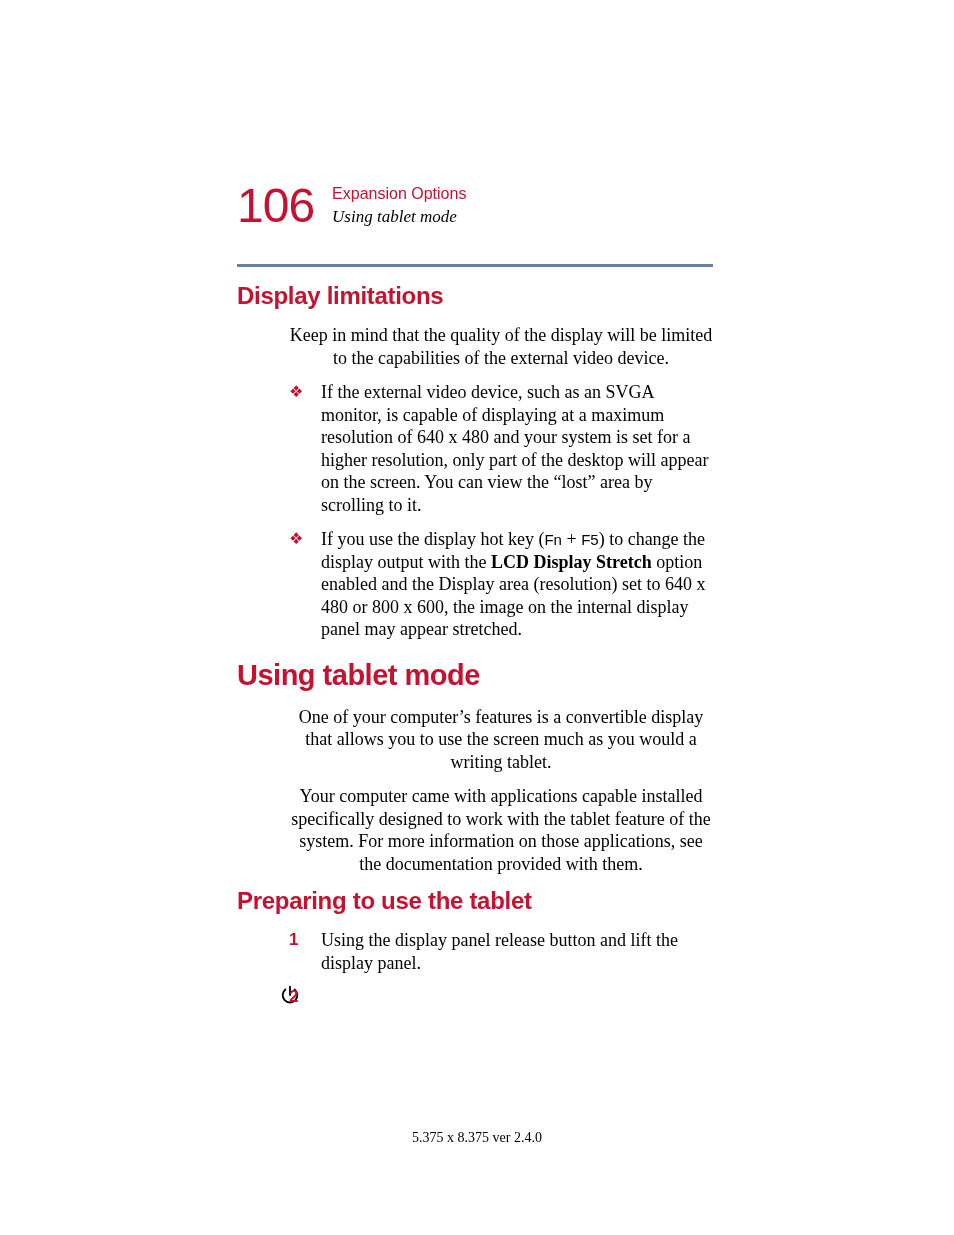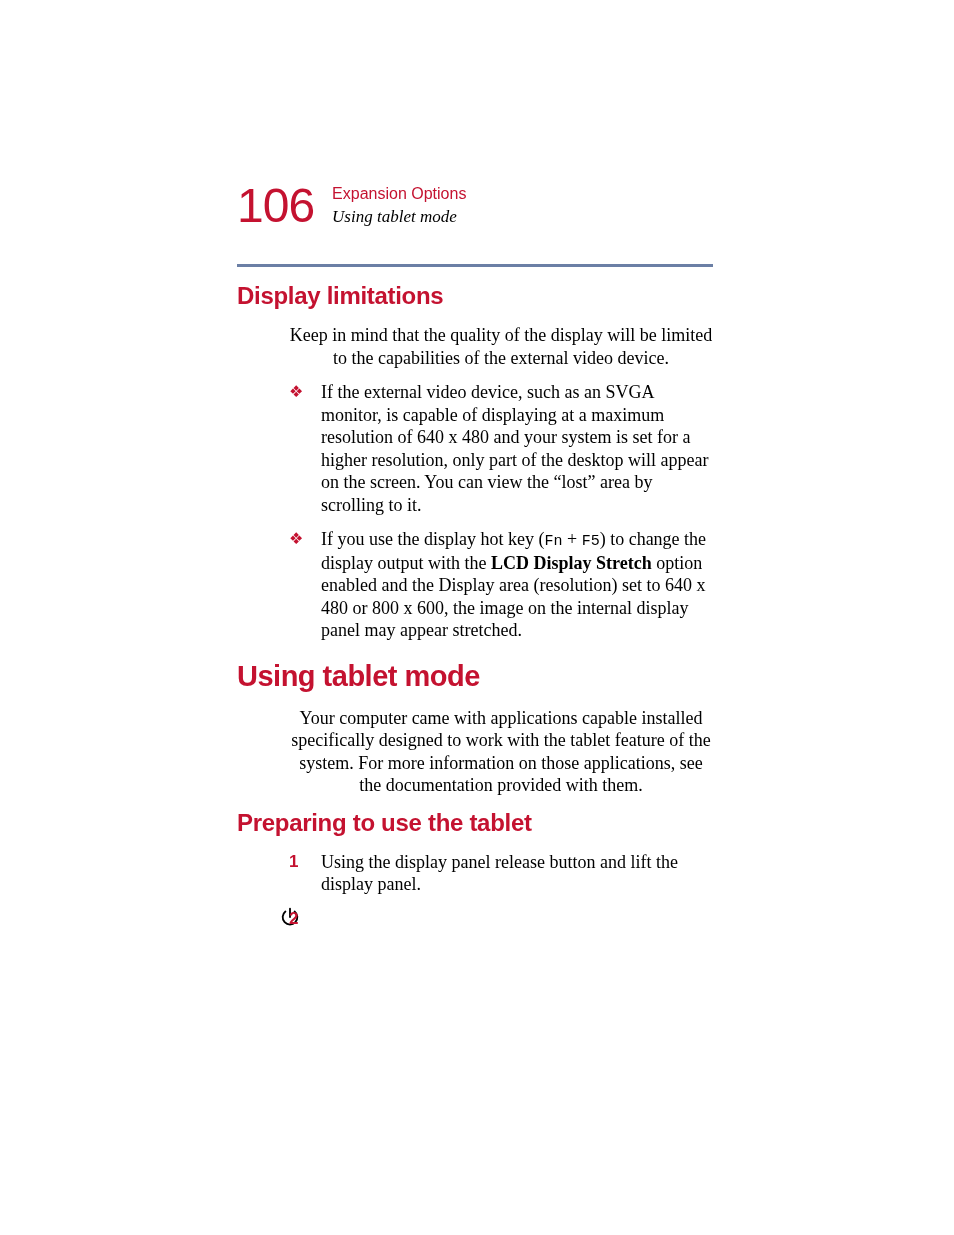--- a/index.html
+++ b/index.html
@@ -115,21 +115,21 @@
   .numitem .num {
     position: absolute;
     left: 0;
     top: 0;
     color: #c41230;
     font-family: Arial, Helvetica, sans-serif;
     font-weight: 700;
     font-size: 17px;
   }
   .keys {
-    font-family: Liberation Mono, monospace;
+    font-family: Liberation Sans, sans-serif;
     font-size: 15px;
   }
   .bold {
     font-weight: 700;
     margin-top: 24px;
   }
   .power-icon {
     position: absolute;
     left: -10px;
     top: -2px;
@@ -181,20 +181,21 @@
       <span>If the external video device, such as an SVGA monitor, is capable of displaying at a maximum resolution of 640 x 480 and your system is set for a higher resolution, only part of the desktop will appear on the screen. You can view the “lost” area by scrolling to it.</span>
     </div>
 
     <div class="bullet">
       <span class="mark">❖</span>
       <span><span>If you use the display hot key (</span><span class="keys">Fn</span><span> + </span><span class="keys">F5</span><span>) to change the display output with the </span><span class="bold">LCD Display Stretch</span><span> option enabled and the Display area (resolution) set to 640 x 480 or 800 x 600, the image on the internal display panel may appear stretched.</span></span>
     </div>
 
     <div class="h2">Using tablet mode</div>
 
+    <p class="body">One of your computer’s features is a convertible display that allows you to use the screen much as you would a writing tablet.</p>
 
     <p class="body">Your computer came with applications capable installed specifically designed to work with the tablet feature of the system. For more information on those applications, see the documentation provided with them.</p>
 
     <div class="h3">Preparing to use the tablet</div>
 
     <div class="numitem">
       <span class="num">1</span>
       <span>Using the display panel release button and lift the display panel.</span>
     </div>
 
@@ -203,14 +204,15 @@
         <svg viewBox="0 0 24 24" fill="none" stroke="#000" stroke-width="2" stroke-linecap="round">
           <path d="M12 3 L12 12"></path>
           <path d="M7 6 A8 8 0 1 0 17 6"></path>
         </svg>
       </span>
       <span class="num">2</span>
     </div>
 
   </div>
 
+  <div class="footer">5.375 x 8.375 ver 2.4.0</div>
 
 </div>
 
 </body></html>

